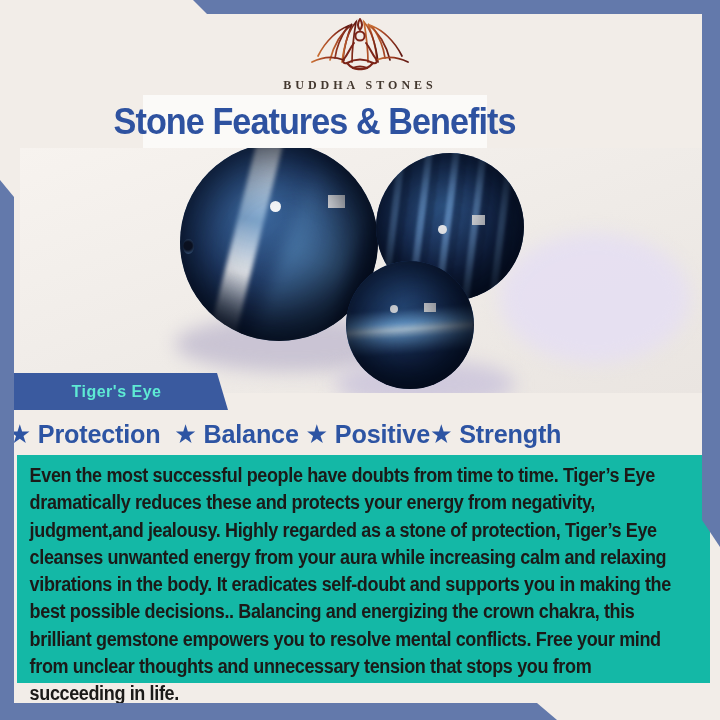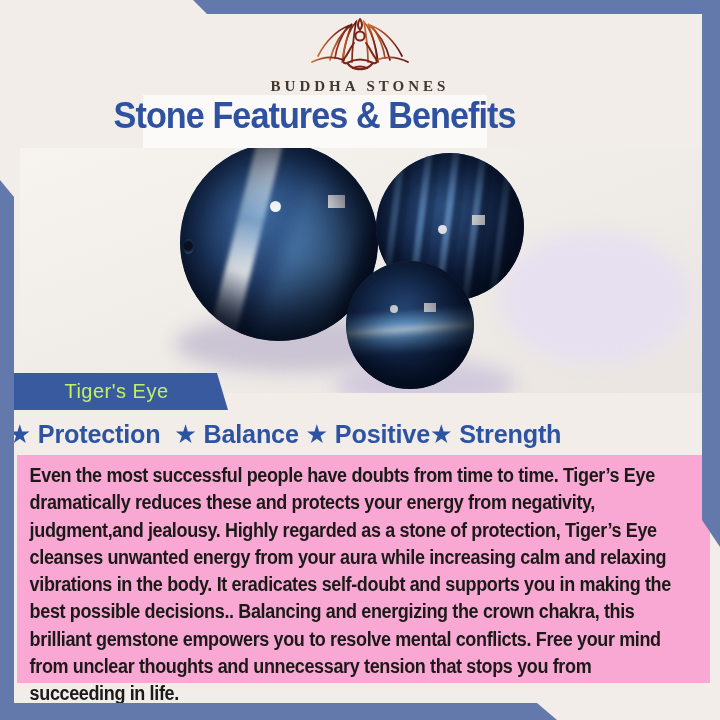--- a/index.html
+++ b/index.html
@@ -13,24 +13,24 @@
   .frame-right{right:0;top:0;width:18px;height:547px;
     clip-path:polygon(0 0,18px 0,18px 547px,0 520px);}
   .frame-left{left:0;top:180px;width:14px;height:540px;
     clip-path:polygon(0 0,14px 17px,14px 540px,0 540px);}
   .frame-bottom{left:0;top:703px;width:720px;height:17px;
     clip-path:polygon(0 0,537px 0,557px 17px,0 17px);}
 
   
   .logo-wrap{position:absolute;left:0;top:14px;width:720px;height:82px;display:flex;flex-direction:column;align-items:center;z-index:2;}
   .logo-svg{width:112px;height:62px;margin-top:2px;}
-  .brand-name{font-family:"Liberation Serif","DejaVu Serif",serif;font-size:15px;letter-spacing:4px;color:#42372e;margin-top:0px;font-weight:600;}
+  .brand-name{font-family:"Liberation Serif","DejaVu Serif",serif;font-size:12px;letter-spacing:4px;color:#42372e;margin-top:0px;font-weight:600;}
 
   
-  .title-band{position:absolute;left:143px;top:95px;width:344px;height:53px;background:#fbfaf8;z-index:3;display:flex;align-items:flex-start;justify-content:center;}
+  .title-band{position:absolute;left:143px;top:95px;width:344px;height:53px;background:#fbfaf8;z-index:3;display:flex;align-items:center;justify-content:center;}
   .title-text{color:var(--title_blue,#2e52a0);font-weight:bold;font-size:36px;letter-spacing:-1px;transform:scaleX(.95);white-space:nowrap;}
 
   
   .photo{position:absolute;left:20px;top:148px;width:682px;height:245px;z-index:1;
     background:linear-gradient(160deg,#f7f3ef 0%,#efebe7 55%,#eae5e1 100%);overflow:hidden;}
   .shadow{position:absolute;border-radius:50%;filter:blur(9px);}
   .shadow-large{left:155px;top:168px;width:235px;height:56px;background:rgba(195,189,208,.85);}
   .shadow-medium{left:480px;top:85px;width:190px;height:130px;background:rgba(230,223,241,.95);}
   .shadow-small{left:315px;top:212px;width:180px;height:48px;background:rgba(205,199,220,.9);}
 
@@ -56,28 +56,28 @@
   .vignette{position:absolute;inset:0;border-radius:50%;
     box-shadow:inset 0 0 46px rgba(3,8,20,.75), inset -24px -28px 55px rgba(2,6,18,.7), inset 18px 22px 45px rgba(10,22,48,.35);}
   .glint{position:absolute;background:rgba(255,255,255,.95);filter:blur(.5px);}
   .glint-dot{border-radius:50%;}
   .drill-hole{position:absolute;left:3px;top:96px;width:11px;height:15px;border-radius:50%;
     background:radial-gradient(circle at 45% 45%, #0a1020 40%, #2c4668 75%, transparent 100%);}
 
   
   .stone-band{position:absolute;left:13px;top:373px;width:215px;height:37px;background:var(--band_blue,#3a5a9f);z-index:4;
     clip-path:polygon(0 0,204px 0,215px 37px,0 37px);display:flex;align-items:center;justify-content:center;}
-  .stone-band span{color:#bef264;font-weight:normal;font-size:20px;letter-spacing:.5px;padding-right:8px;}
+  .stone-band span{color:#5eead4;font-weight:bold;font-size:16px;letter-spacing:.5px;padding-right:8px;}
 
   
   .features-row{position:absolute;left:0;top:413px;width:720px;height:42px;display:flex;align-items:center;justify-content:flex-start;z-index:2;}
   .features-row span{color:var(--star_blue,#2d54a3);font-weight:bold;font-size:26px;letter-spacing:-.2px;white-space:pre;transform:scaleX(.97);}
 
   
-  .desc-panel{position:absolute;left:17px;top:455px;width:693px;height:228px;background:#f9a8d4;z-index:2;padding-top:7px;box-sizing:border-box;}
+  .desc-panel{position:absolute;left:17px;top:455px;width:693px;height:228px;background:#14b8a6;z-index:2;padding-top:7px;box-sizing:border-box;}
   .desc-line{font-weight:bold;font-size:20px;line-height:27.3px;color:#1b1a18;letter-spacing:-.4px;
     white-space:nowrap;transform:scaleX(.9);transform-origin:0 50%;padding-left:14px;}
 </style>
 </head>
 <body>
 
 <div class="canvas">
 
   <div class="frame frame-top"></div>
   <div class="frame frame-right"></div>

